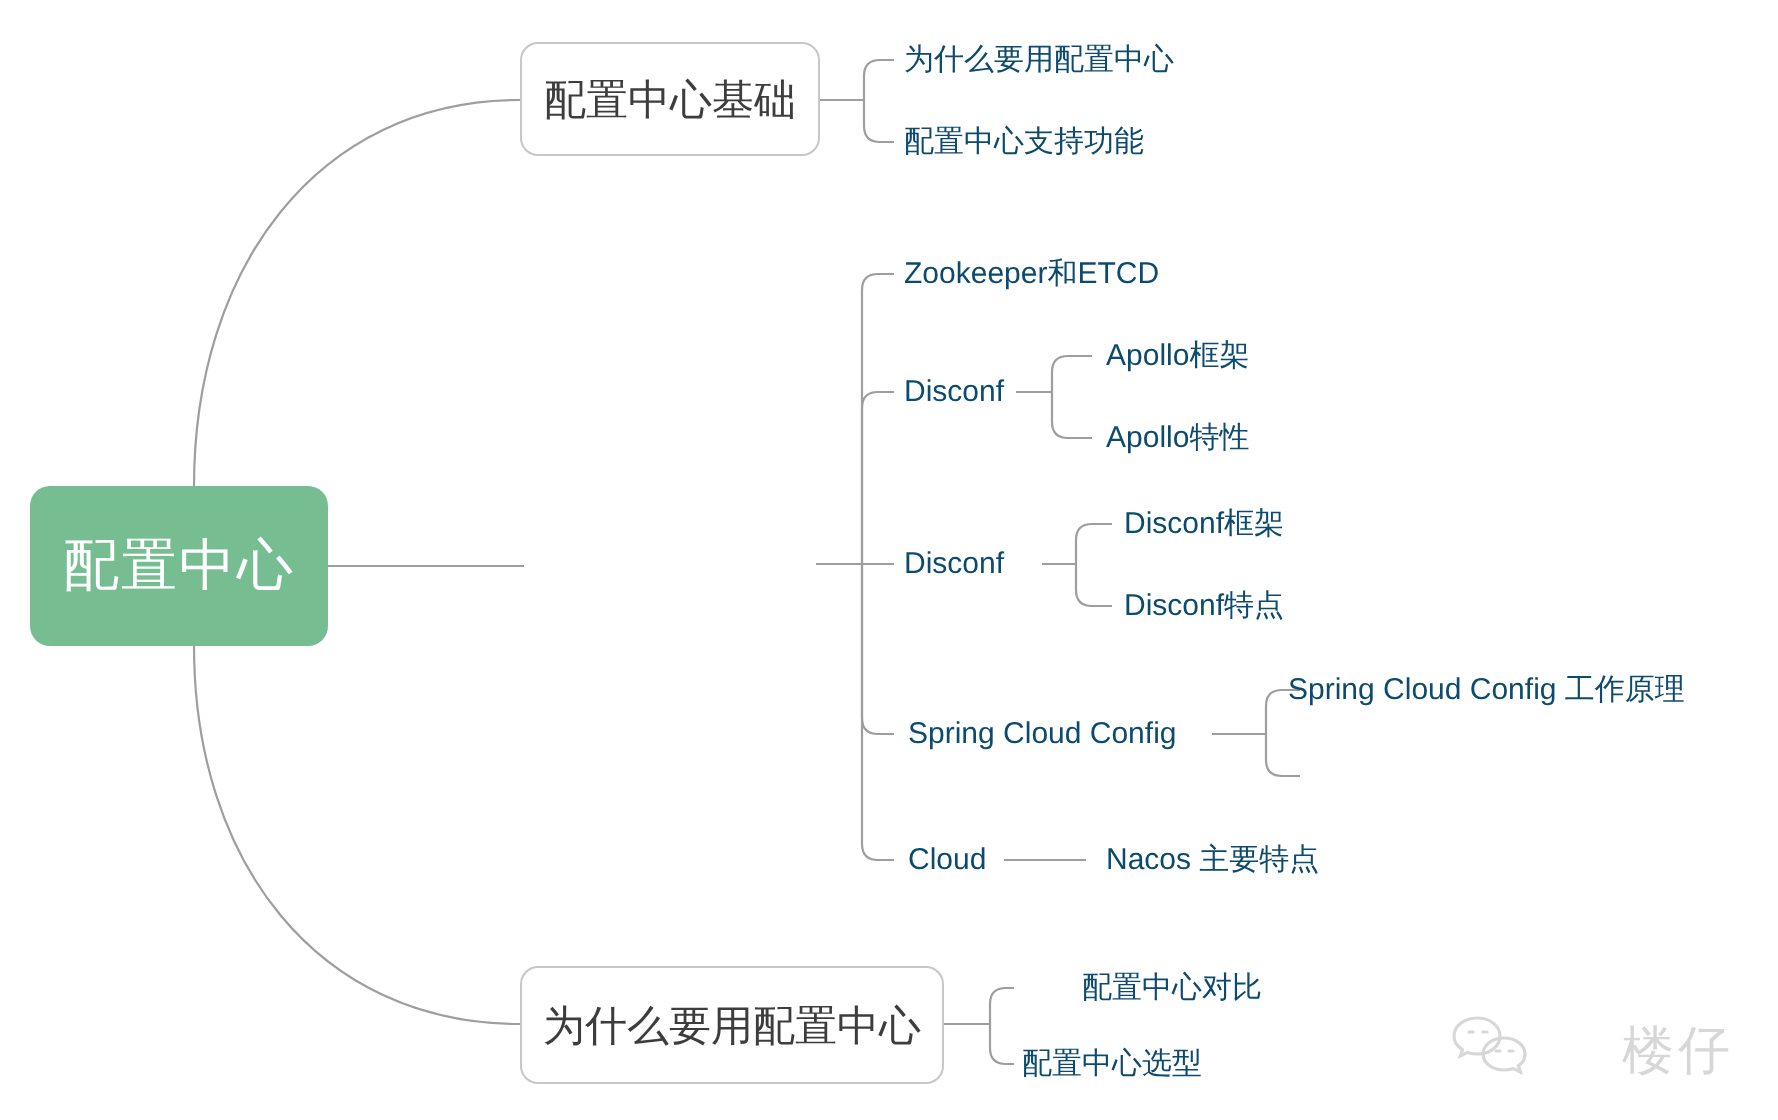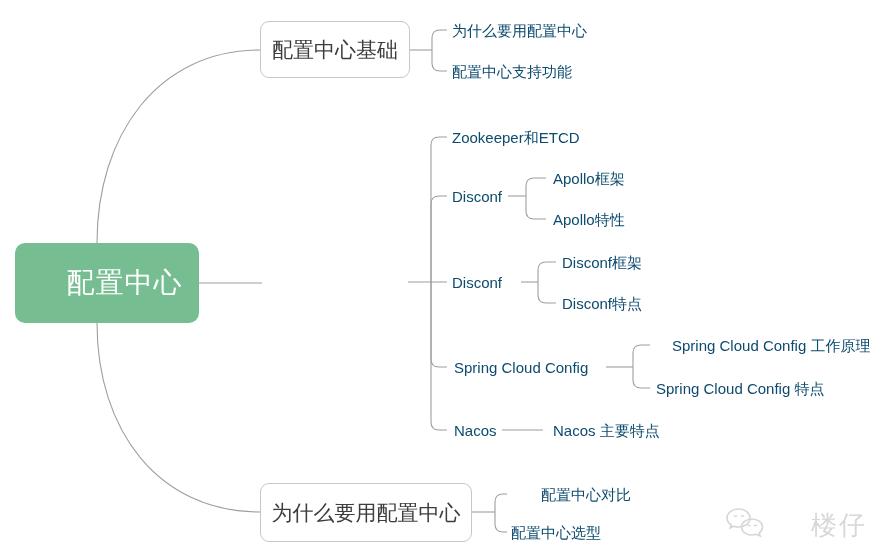--- a/index.html
+++ b/index.html
@@ -6,21 +6,21 @@
   .canvas{
     position:relative;width:889px;height:560px;background:#ffffff;overflow:hidden;
     font-family:"Liberation Sans","DejaVu Sans",sans-serif;
   }
   .connectors{position:absolute;left:0;top:0;width:889px;height:560px;}
   .connectors path{fill:none;stroke:#9e9e9e;stroke-width:1.1;}
   .root-node{
     position:absolute;left:15px;top:243px;width:149px;height:80px;
     background:#76BE92;border-radius:10px;color:#ffffff;
     display:flex;align-items:center;justify-content:center;
-    font-size:28px;letter-spacing:1px;padding-left:35px;
+    font-size:28px;letter-spacing:1px;
   }
   .branch-box{
     position:absolute;background:#ffffff;border:1.3px solid #c7c7c7;border-radius:9px;
     display:flex;align-items:center;justify-content:center;
     font-size:21px;color:#3d3d3d;box-sizing:border-box;white-space:nowrap;
   }
   .leaf{
     position:absolute;font-size:15px;color:#0c4a6e;white-space:nowrap;
     transform:translateY(-50%);line-height:1;
   }
@@ -80,23 +80,22 @@
   <div class="leaf" style="left:452px;top:71px">配置中心支持功能</div>
 
   <div class="leaf" style="left:452px;top:137px">Zookeeper和ETCD</div>
   <div class="leaf" style="left:452px;top:196px">Disconf</div>
   <div class="leaf" style="left:553px;top:178px">Apollo框架</div>
   <div class="leaf" style="left:553px;top:219px">Apollo特性</div>
   <div class="leaf" style="left:452px;top:282px">Disconf</div>
   <div class="leaf" style="left:562px;top:262px">Disconf框架</div>
   <div class="leaf" style="left:562px;top:303px">Disconf特点</div>
   <div class="leaf" style="left:454px;top:367px">Spring Cloud Config</div>
-  <div class="leaf" style="left:672px;top:345px">Spring Cloud Config 工作原理</div>
-  <div class="leaf" style="left:656px;top:388px">Spring Cloud Config 特点</div>
-  <div class="leaf" style="left:454px;top:430px">Nacos</div>
+  <div class="leaf" style="left:644px;top:345px">Spring Cloud Config 工作原理</div>
+  <div class="leaf" style="left:454px;top:430px">Cloud</div>
   <div class="leaf" style="left:553px;top:430px">Nacos 主要特点</div>
 
   <div class="leaf" style="left:541px;top:494px">配置中心对比</div>
   <div class="leaf" style="left:511px;top:532px">配置中心选型</div>
 
   <div class="watermark">
     <span class="wm-icon">
       <svg width="44" height="38" viewBox="0 0 44 38">
         <g fill="none" stroke="#d7d7d7" stroke-width="1.6">
           <path d="M15,3 C8,3 3,7 3,12 C3,15 4.7,17.3 7.2,18.8 L6.2,22 L9.8,20.2 C11.3,20.7 13,21 15,21 C21,21 26,17 26,12 C26,7 21,3 15,3 Z"></path>

